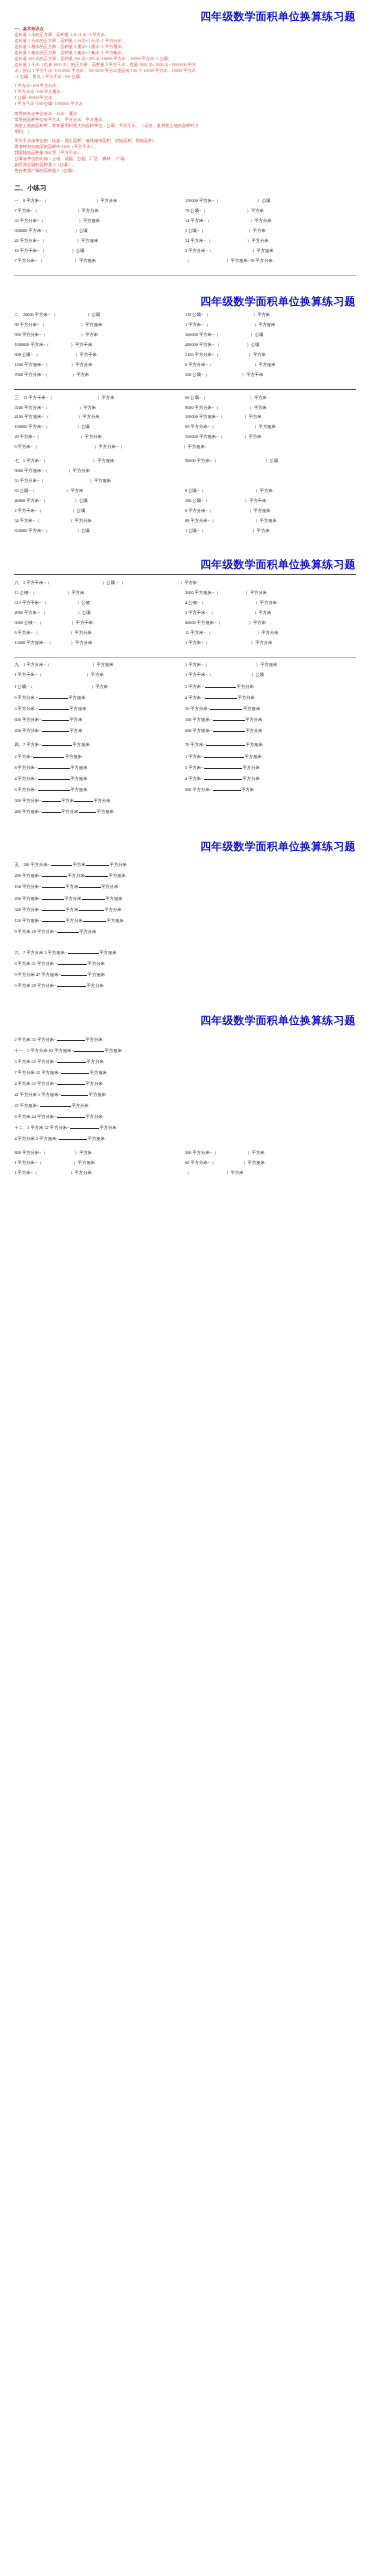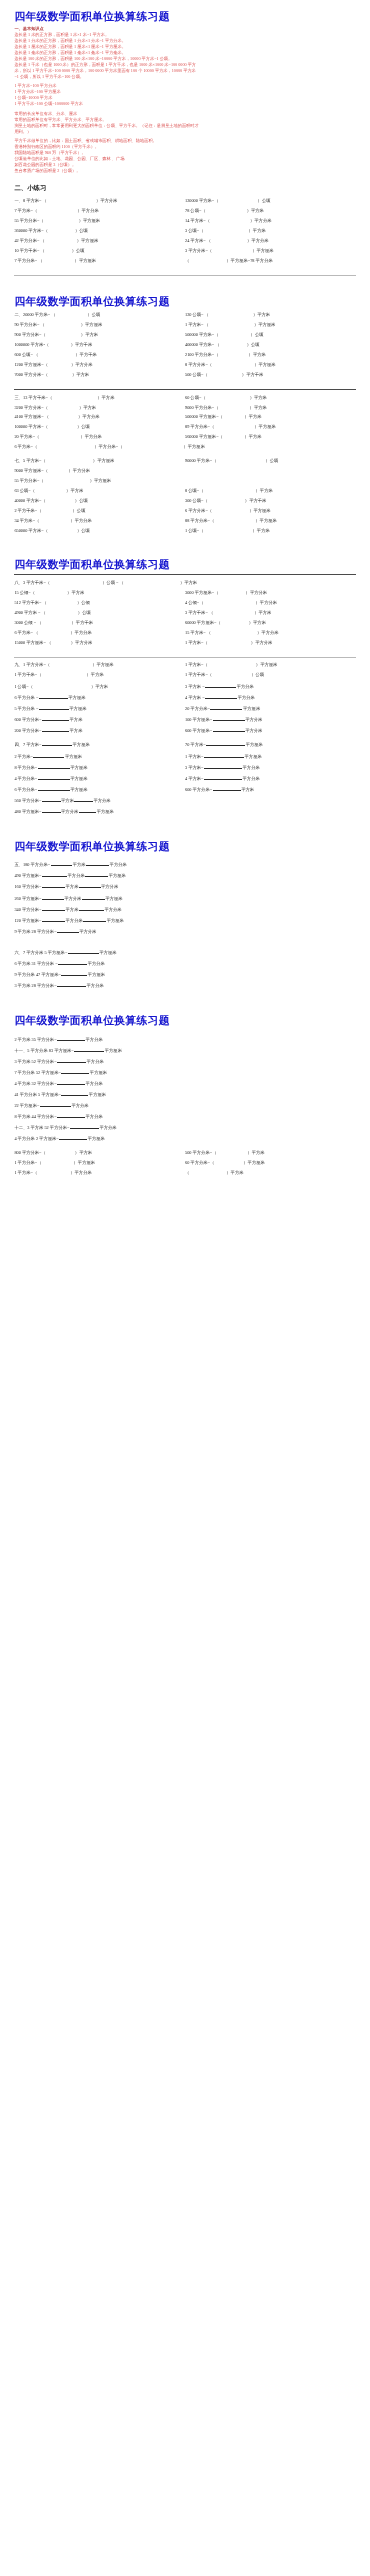--- a/index.html
+++ b/index.html
@@ -4,21 +4,21 @@
 <style>
   html, body { margin:0; padding:0; background:#ffffff; }
   body {
     width:370px;
     font-family:"Liberation Serif","DejaVu Serif",serif;
     color:#1a1a1a;
     -webkit-font-smoothing:none;
   }
   .page { width:370px; box-sizing:border-box; padding:0 14.4px; }
   .title {
-    text-align:left;
+    text-align:right;
     color:#1515cf;
     font-family:"Liberation Sans","DejaVu Sans",sans-serif;
     font-weight:bold;
     font-size:10.8px;
     letter-spacing:0.3px;
     line-height:1.15;
   }
   .kp { color:#d94a4a; font-size:4.2px; line-height:1.42; }
   .kp .hd { color:#b33b3b; font-weight:bold; }
   .kp p { margin:0; }

